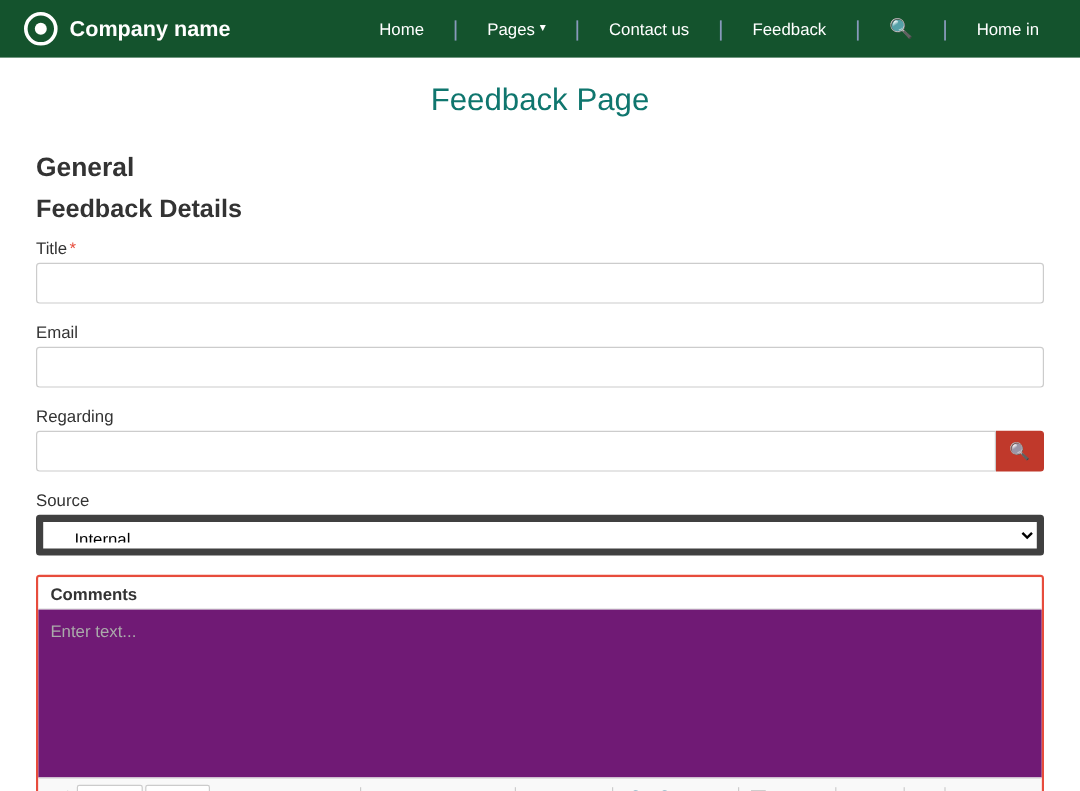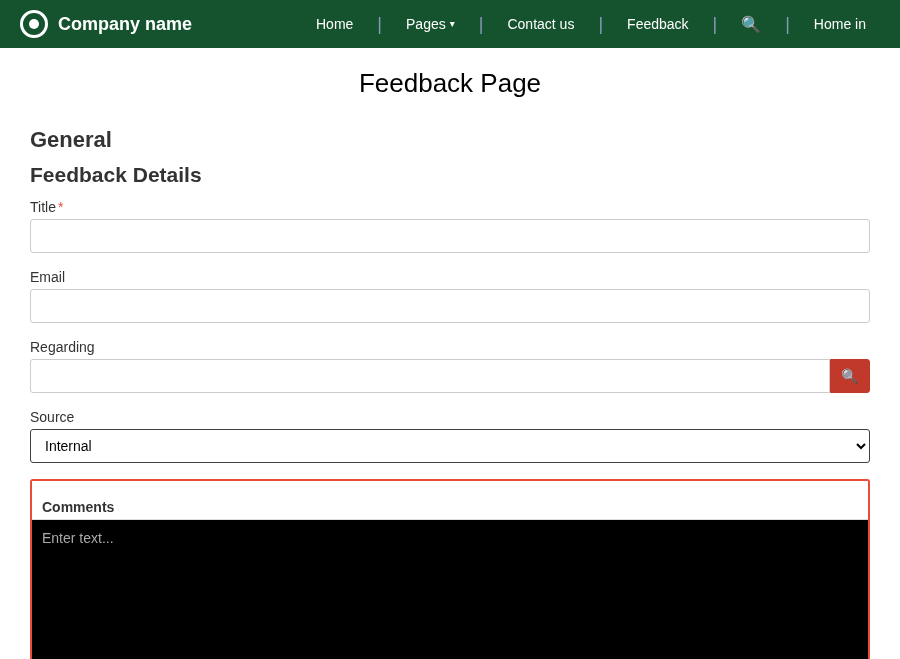--- a/index.html
+++ b/index.html
@@ -85,21 +85,21 @@
 
     
     .main-content {
       max-width: 880px;
       margin: 0 auto;
       padding: 20px 20px 40px 20px;
     }
 
     .page-title {
       text-align: center;
-      color: #000000;
+      color: #0f766e;
       font-size: 26px;
       font-weight: normal;
       margin-bottom: 28px;
     }
 
     .section-title {
       font-size: 22px;
       font-weight: bold;
       color: #333;
       margin-bottom: 10px;
@@ -154,48 +154,48 @@
       cursor: pointer;
       display: flex;
       align-items: center;
       justify-content: center;
       font-size: 14px;
     }
 
     .form-select {
       width: 100%;
       height: 34px;
-      border: 1px solid #404040;
+      border: 6px solid #404040;
       border-radius: 3px;
-      padding: 5px 10px;
+      padding: 5px 22px;
       font-size: 14px;
       background: #fff;
       outline: none;
       appearance: auto;
     }
 
     
     .comments-box {
       border: 2px solid #e74c3c;
       border-radius: 3px;
       margin-top: 8px;
     }
     .comments-header {
-      padding: 18px 10px 4px 10px;
+      padding: 6px 10px 4px 10px;
       font-weight: bold;
       font-size: 14px;
       border-bottom: 1px solid #ddd;
       background: #fff;
     }
     .comments-editor {
       min-height: 140px;
       padding: 10px;
       font-size: 14px;
       color: #aaa;
-      background: #000000;
+      background: #701a75;
       cursor: text;
     }
     .comments-toolbar {
       display: flex;
       align-items: center;
       flex-wrap: wrap;
       gap: 2px;
       padding: 5px 8px;
       border-top: 1px solid #ddd;
       background: #f9f9f9;

